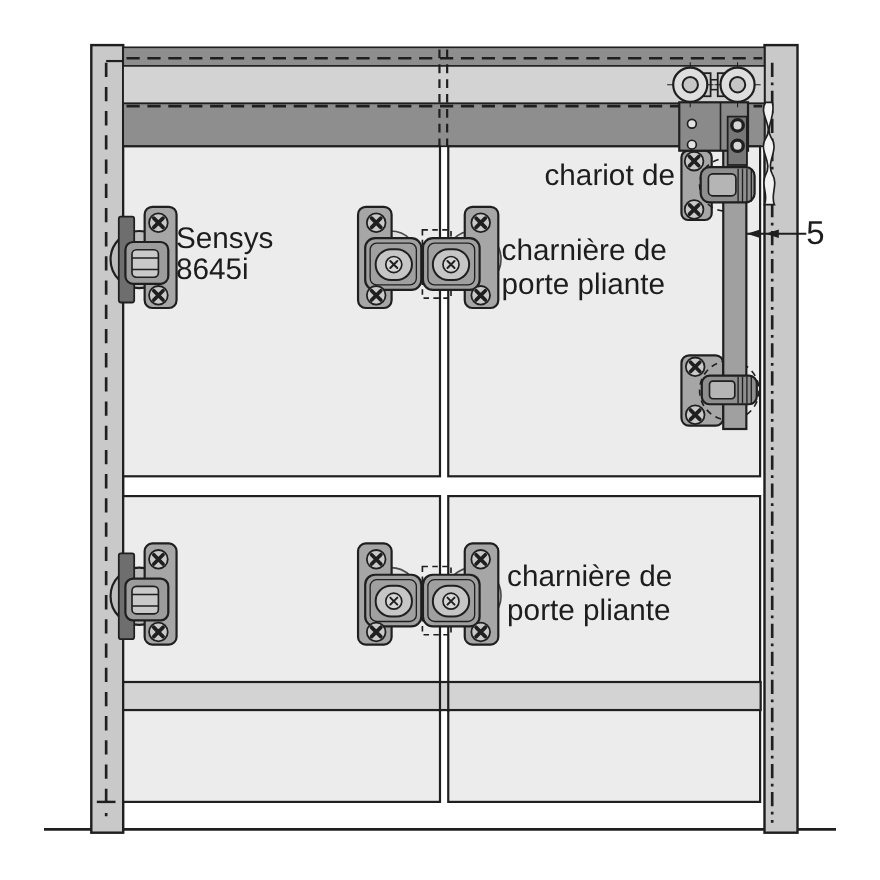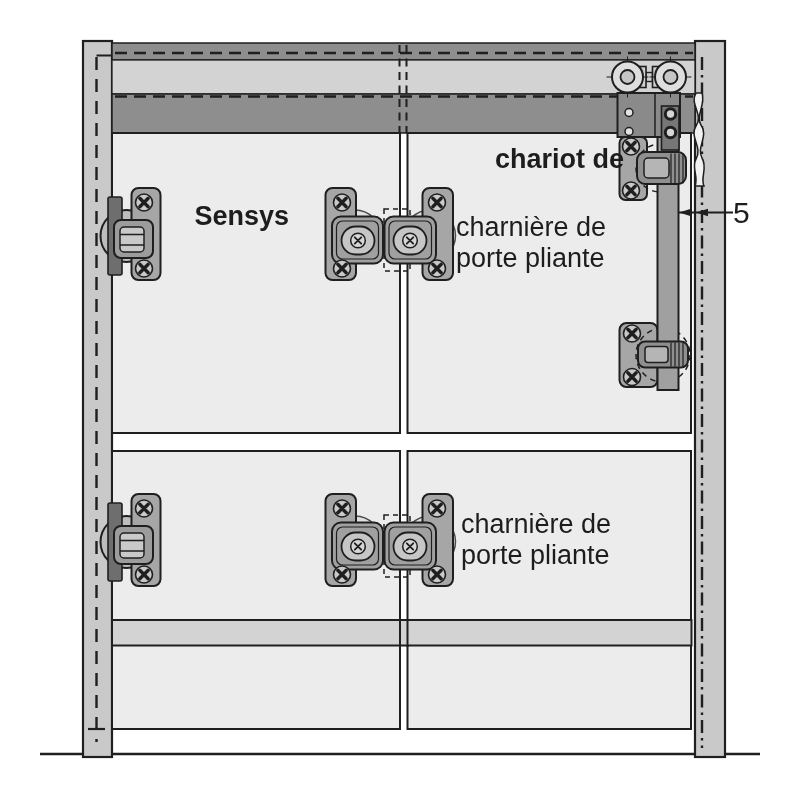--- a/index.html
+++ b/index.html
@@ -10,21 +10,21 @@
   html,body{margin:0;padding:0;background:var(--bg);}
   .stage{position:relative;width:800px;height:800px;background:var(--bg);overflow:hidden;
          font-family:"Liberation Sans",sans-serif;}
   svg{position:absolute;left:0;top:0;}
   .s{stroke:var(--outline);}
   .f-post{fill:var(--post);} .f-dark{fill:var(--rail_dark);} .f-light{fill:var(--band_light);}
   .f-panel{fill:var(--panel);} .f-fit{fill:var(--fitting);} .f-fitdark{fill:var(--fitting_dark);}
   .f-cup{fill:var(--cup);} .f-metal{fill:var(--metal_light);}
   .label{position:absolute;color:var(--text);font-size:27px;line-height:31px;white-space:nowrap;}
   .label span{display:block;}
-  .lbl-center{text-align:right;font-weight:bold;}
+  .lbl-center{text-align:left;}
   .lbl-item{font-size:30px;line-height:30px;}
 </style>
 </head>
 <body>
 
 <div class="stage">
 <svg width="800" height="800" viewBox="0 0 800 800">
   <defs>
     <g id="screw">
       <circle r="8.5" class="f-metal s" stroke-width="1.6"></circle>
@@ -157,22 +157,23 @@
   <use href="#center-hinge"></use>
   <use href="#center-hinge" transform="translate(0,306)"></use>
 
   <g>
     <path d="M679,212.5 H733" fill="none" class="s" stroke-width="1.8"></path>
     <polygon points="679,212.5 691,208.7 691,216.3" fill="var(--outline)"></polygon>
     <polygon points="696,212.5 708,208.7 708,216.3" fill="var(--outline)"></polygon>
   </g>
 </svg>
 
-  <div class="label lbl-center" style="left:183px;top:202px;width:106px;line-height:29px;">
+  <div class="label lbl-center" style="left:160px;top:202px;width:106px;line-height:29px;">
     <span>Sensys</span>
+    <span>8645i</span>
   </div>
   <div class="label lbl-center" style="left:495px;top:144px;width:125px;">
     <span>chariot de</span>
   </div>
   <div class="label" style="left:456px;top:212px;">
     <span>charnière de</span>
     <span>porte pliante</span>
   </div>
   <div class="label" style="left:461px;top:509px;">
     <span>charnière de</span>

